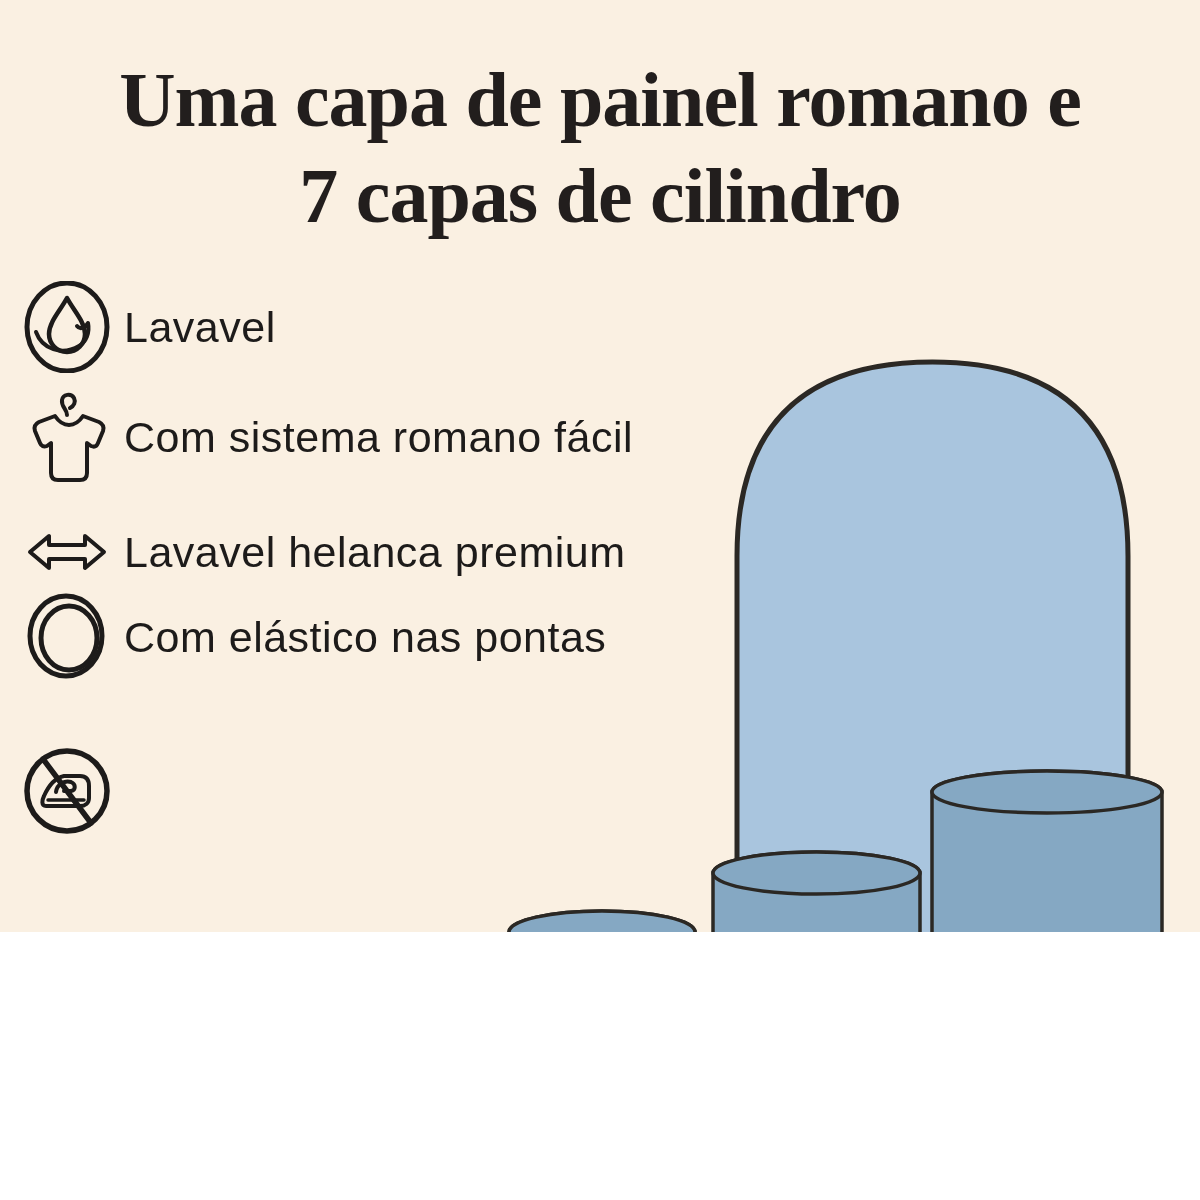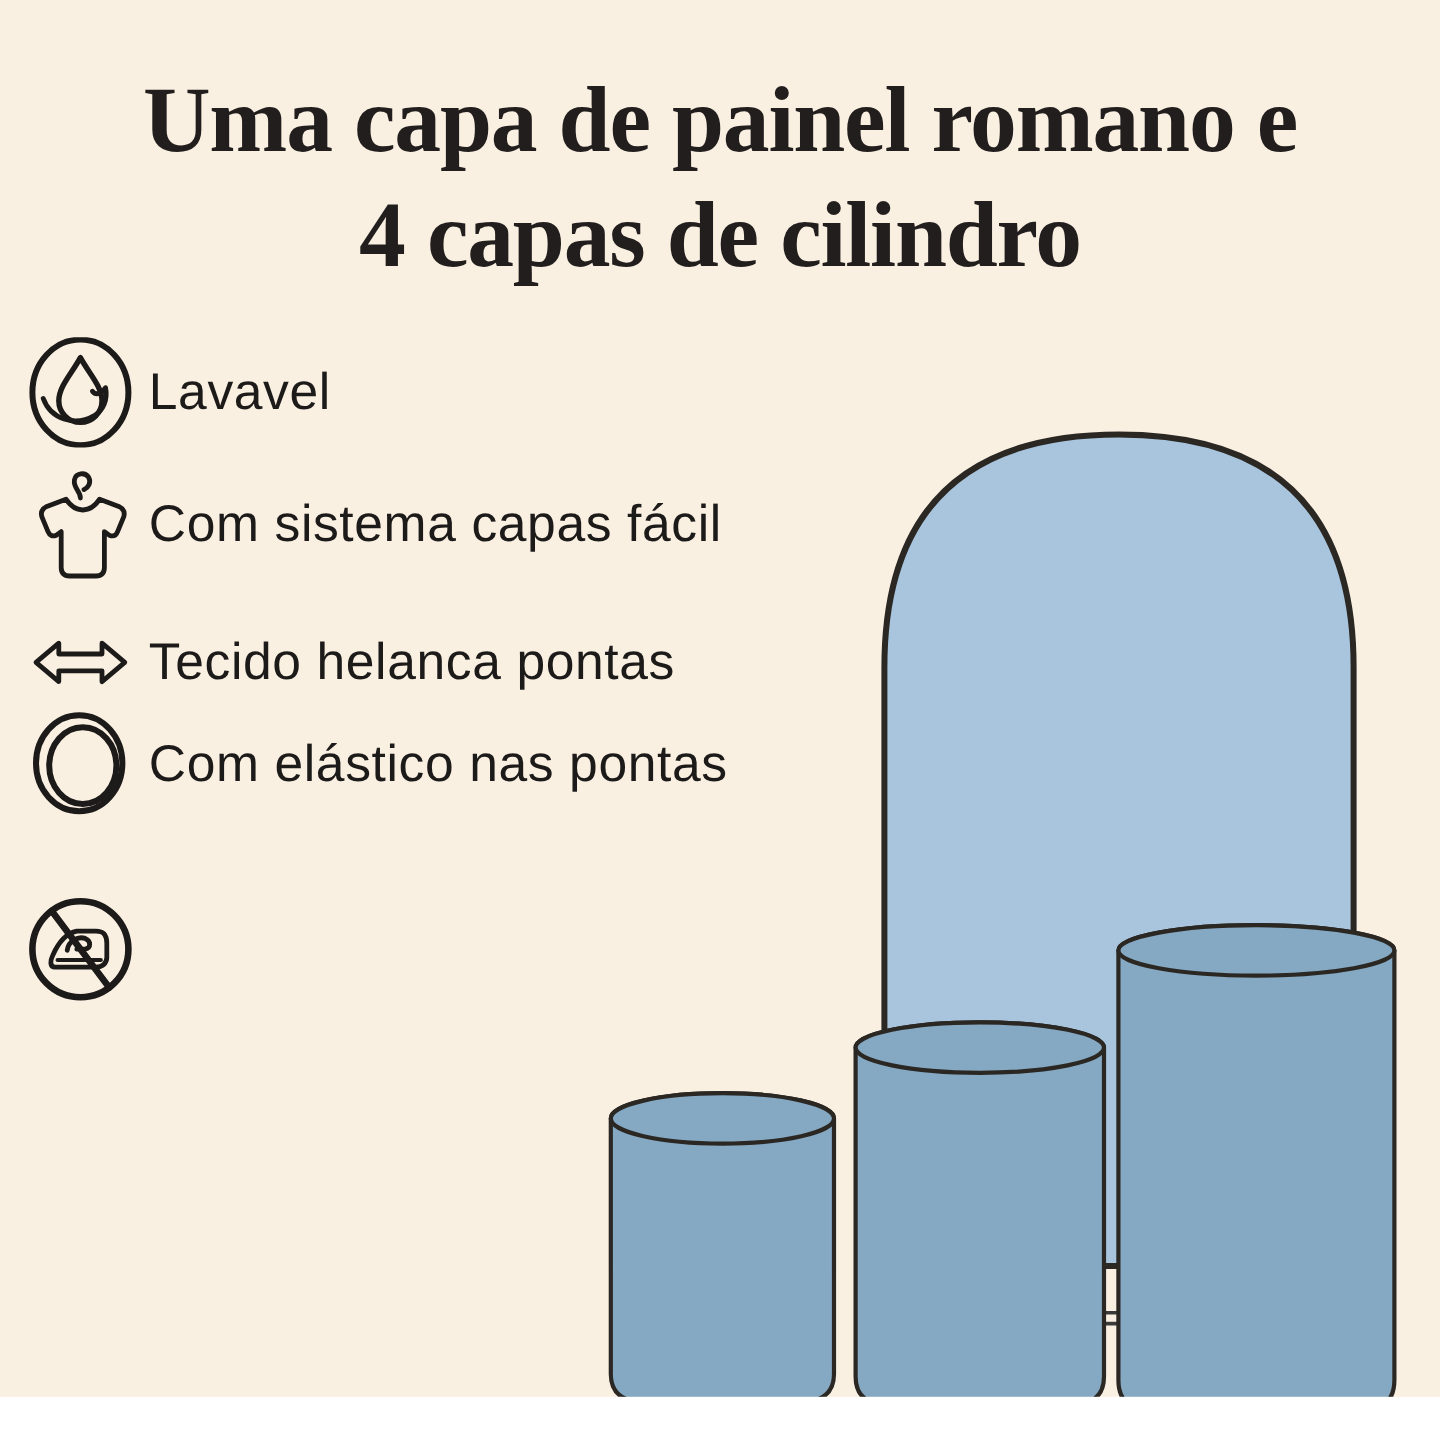--- a/index.html
+++ b/index.html
@@ -1,18 +1,18 @@
 <!DOCTYPE html>
 <html style="--bg: #FAF0E2; --title: #221E1D; --text: #1D1B1A; --icon: #1D1B1A; --arch: #A9C5DE; --cylinder: #85A8C3; --outline: #2B2824; --stand: #3A3A3A;"><head>
 <meta charset="utf-8">
 <style>
   html,body{margin:0;padding:0;}
   .page{
     position:relative;
-    width:1200px;height:1164px;
+    width:1200px;height:932px;
     background:var(--bg,#FAF0E2);
     overflow:hidden;
     font-family:"Liberation Sans", sans-serif;
   }
   .title{
     position:absolute;
     top:52px;left:0;right:0;
     text-align:center;
     font-family:"Liberation Serif", serif;
     font-weight:700;
@@ -60,51 +60,51 @@
   .cyl{fill:var(--cylinder,#85A8C3);stroke:var(--outline,#2B2824);stroke-width:3.5px;}
   .stand{stroke:var(--stand,#3A3A3A);stroke-width:3px;}
 </style>
 </head>
 <body>
 
 <div class="page">
 
   <div class="title">
     <div>Uma capa de painel romano e</div>
-    <div>4 capas de cilindro</div>
+    <div>7 capas de cilindro</div>
   </div>
 
   <div class="feature-row row-1">
     <span class="icon-box">
       <svg width="86" height="92" viewBox="0 0 86 92">
         <ellipse class="ic" cx="43" cy="46" rx="40" ry="44" stroke-width="5"></ellipse>
         <path class="ic" stroke-width="4.5" d="M43 17 C36 30 25 41 25 53 A18 18 0 0 0 61 53 C61 41 50 30 43 17 Z"></path>
         <path class="ic" stroke-width="4" d="M12 51 C18 68 38 75 55 65 C62 61 66 52 64 42 C61 47 56 49 53 45"></path>
       </svg>
     </span>
     <span class="feature-label">Lavavel</span>
   </div>
 
   <div class="feature-row row-2">
     <span class="icon-box">
       <svg width="84" height="98" viewBox="0 0 84 98">
         <path class="ic" stroke-width="4" d="M42 27 C42 21 36 19 37 12 C38 6 46 5 49 10 C51 14 49 18 45 20"></path>
         <path class="ic" stroke-width="4" d="M30 28 L14 34 Q8 37 10 43 L15 55 Q17 60 22 58 L26 55 L26 85 Q26 92 33 92 L55 92 Q62 92 62 85 L62 55 L66 58 Q71 60 73 55 L78 43 Q80 37 74 34 L58 28 Q52 37 44 37 Q36 37 30 28 Z"></path>
       </svg>
     </span>
-    <span class="feature-label">Com sistema capas fácil</span>
+    <span class="feature-label">Com sistema romano fácil</span>
   </div>
 
   <div class="feature-row row-3">
     <span class="icon-box">
       <svg width="80" height="48" viewBox="0 0 80 48">
         <path class="ic" stroke-width="4" d="M3 24 L22 8 L22 17 L58 17 L58 8 L77 24 L58 40 L58 31 L22 31 L22 40 Z"></path>
       </svg>
     </span>
-    <span class="feature-label">Tecido helanca pontas</span>
+    <span class="feature-label">Lavavel helanca premium</span>
   </div>
 
   <div class="feature-row row-4">
     <span class="icon-box">
       <svg width="80" height="88" viewBox="0 0 80 88">
         <ellipse class="ic" cx="39" cy="43" rx="36" ry="40" stroke-width="5"></ellipse>
         <ellipse class="ic" cx="42" cy="45" rx="28" ry="32" stroke-width="5"></ellipse>
       </svg>
     </span>
     <span class="feature-label">Com elástico nas pontas</span>

